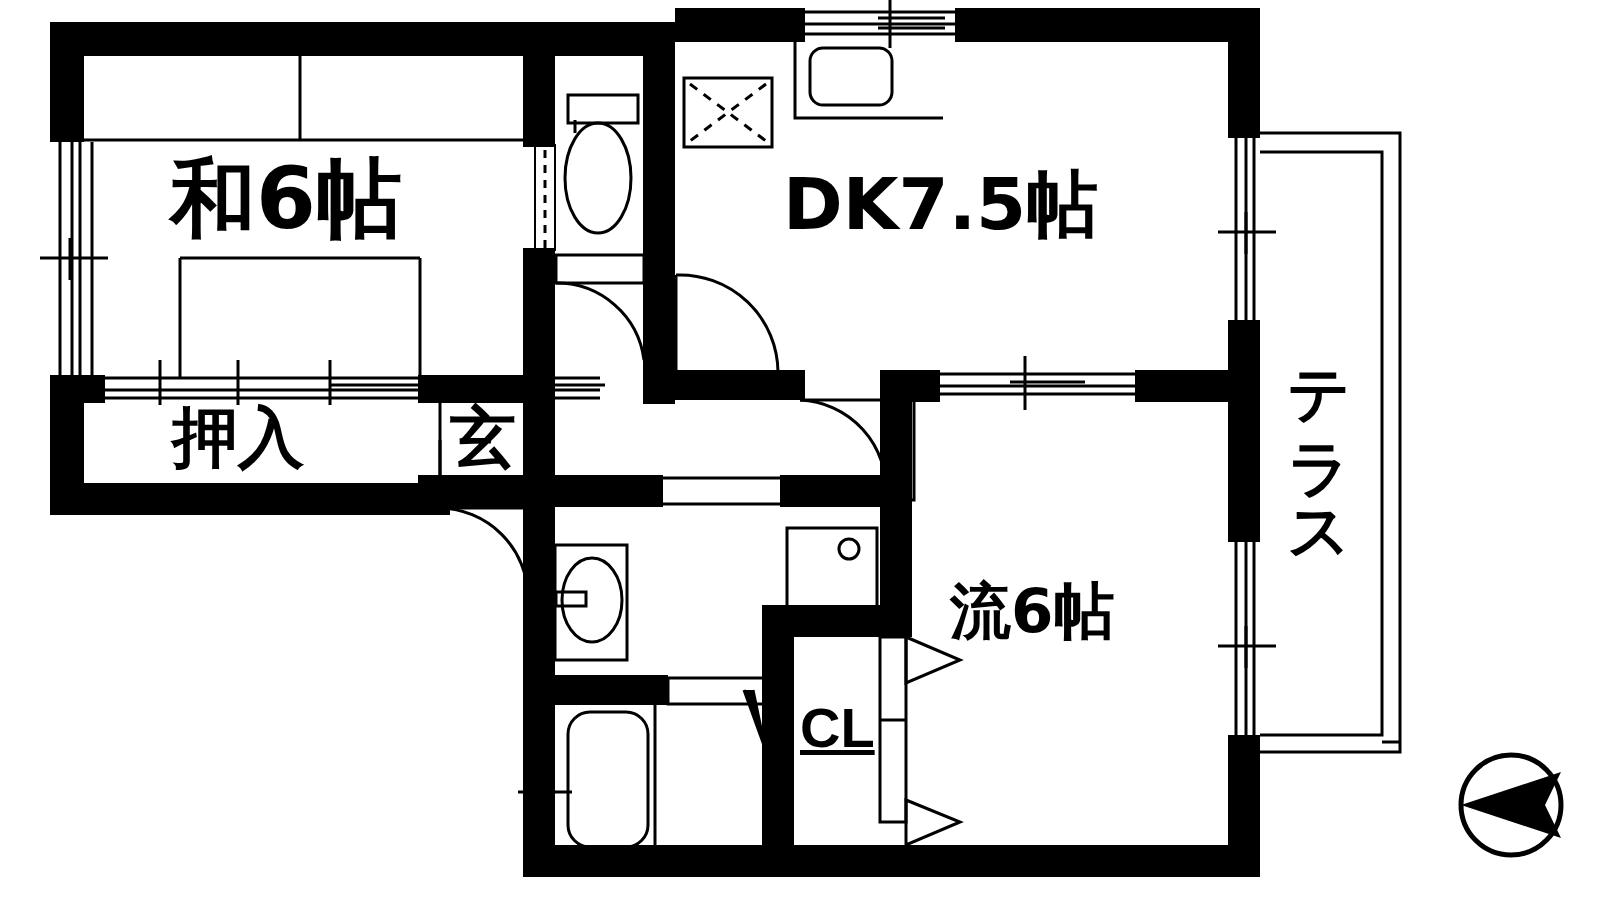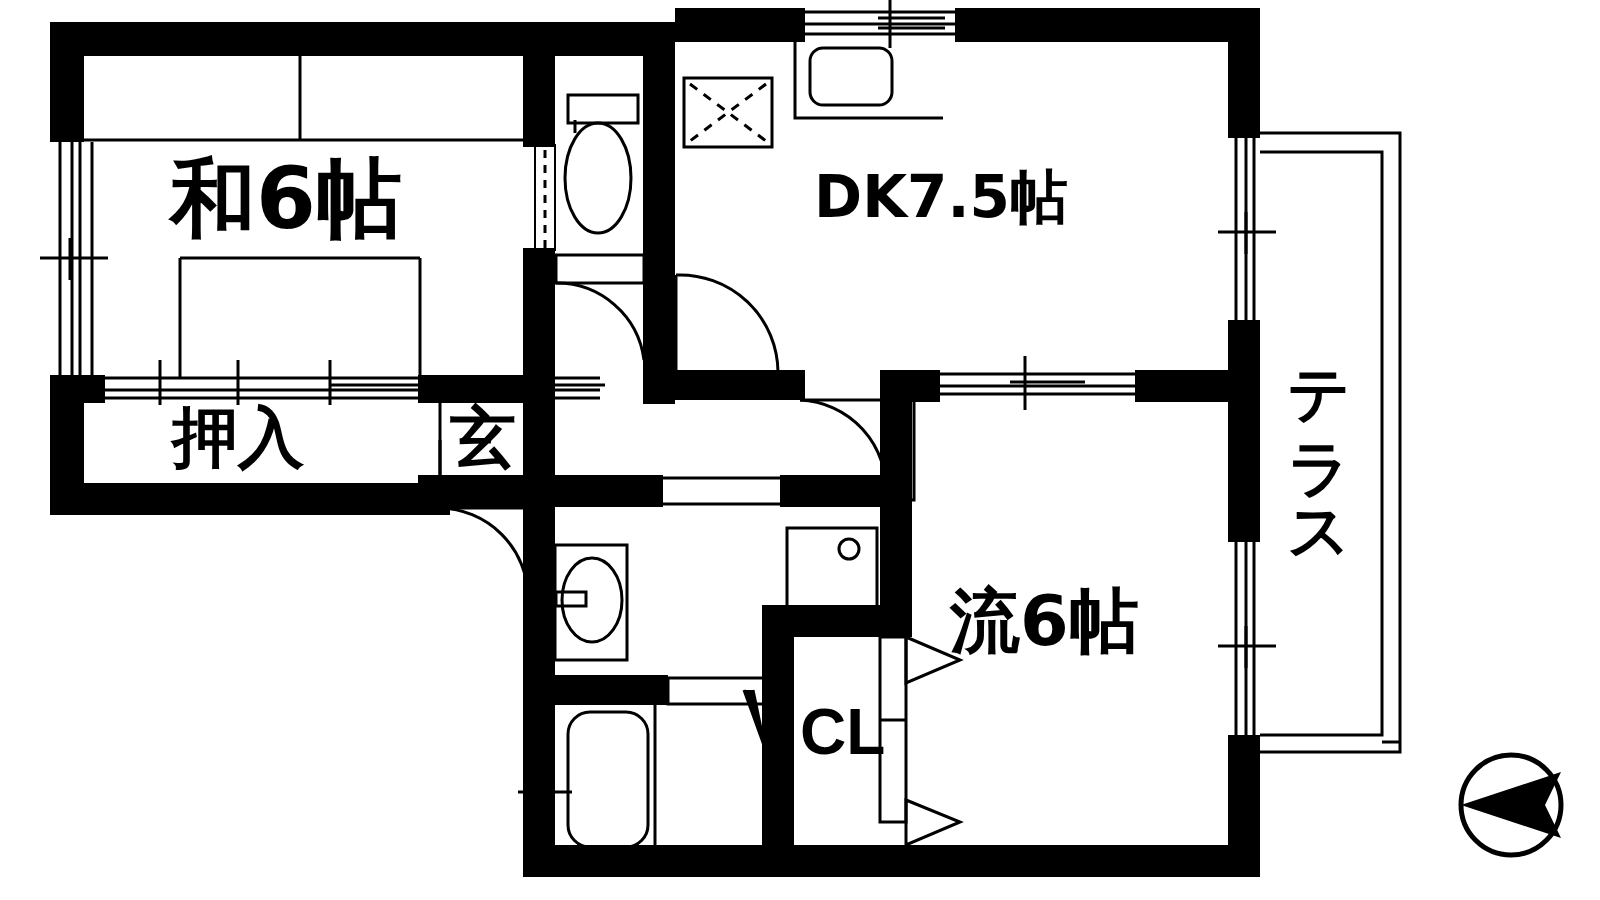--- a/index.html
+++ b/index.html
@@ -249,21 +249,21 @@
   </g>
 
 </svg>
 
 <div class="lbl lbl-jp" style="left:170px;top:155px;font-size:86px;">和6帖</div>
 
 <div class="lbl lbl-jp" style="left:172px;top:405px;font-size:66px;">押入</div>
 
 <div class="lbl lbl-jp" style="left:450px;top:405px;font-size:66px;">玄</div>
 
-<div class="lbl lbl-jp" style="left:783px;top:168px;font-size:58px;margin-left:31px;">DK7.5帖</div>
-
-<div class="lbl lbl-jp" style="left:950px;top:580px;font-size:70px;margin-top:6px;">流6帖</div>
-
-<div class="lbl" style="left:800px;top:700px;font-size:64px;">CL</div>
+<div class="lbl lbl-jp" style="left:783px;top:168px;font-size:72px;">DK7.5帖</div>
+
+<div class="lbl lbl-jp" style="left:950px;top:580px;font-size:61px;">流6帖</div>
+
+<div class="lbl" style="left:800px;top:700px;font-size:56px;text-decoration:underline;">CL</div>
 
 <div class="lbl lbl-jp vert" style="left:1288px;top:330px;font-size:62px;">テラス</div>
 
 </div>
 
 </body></html>

